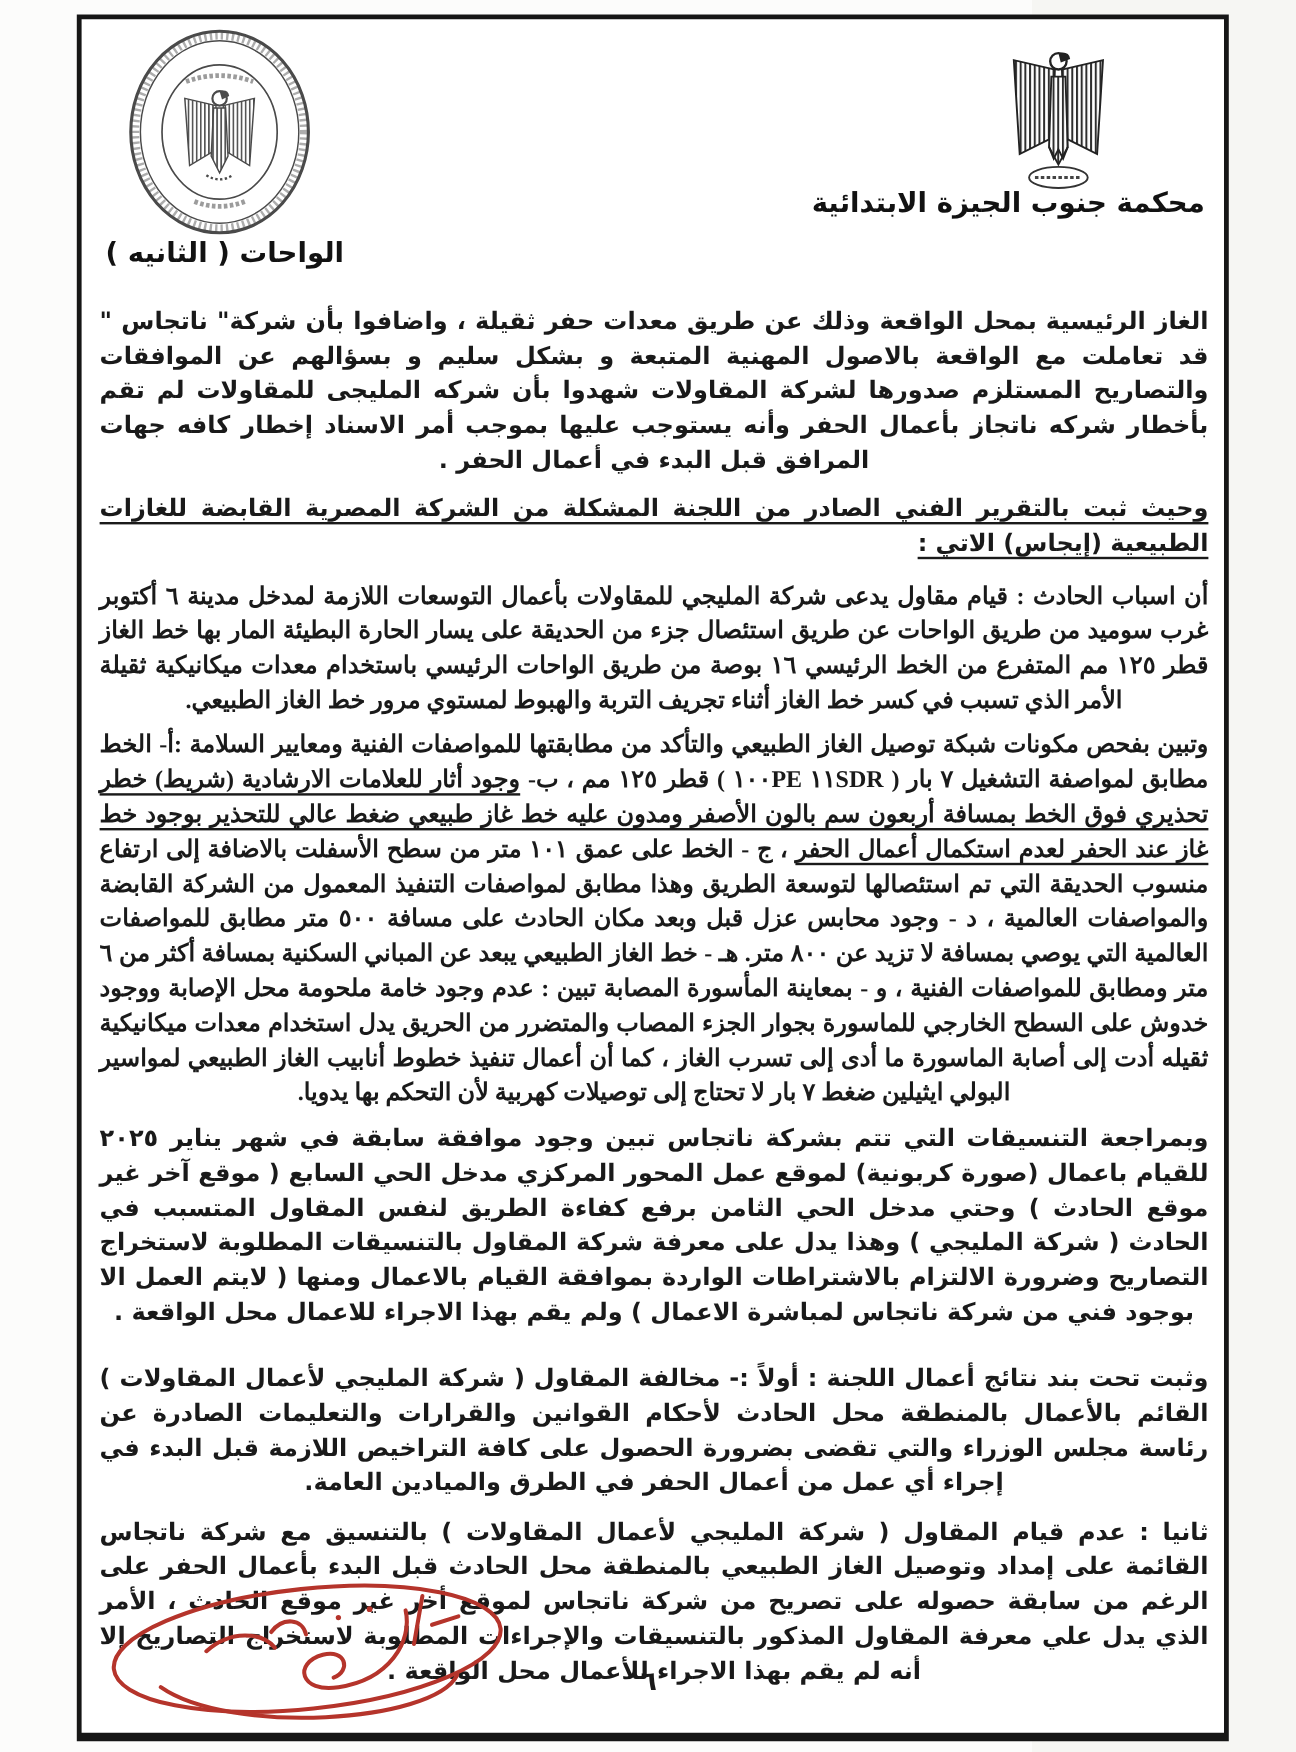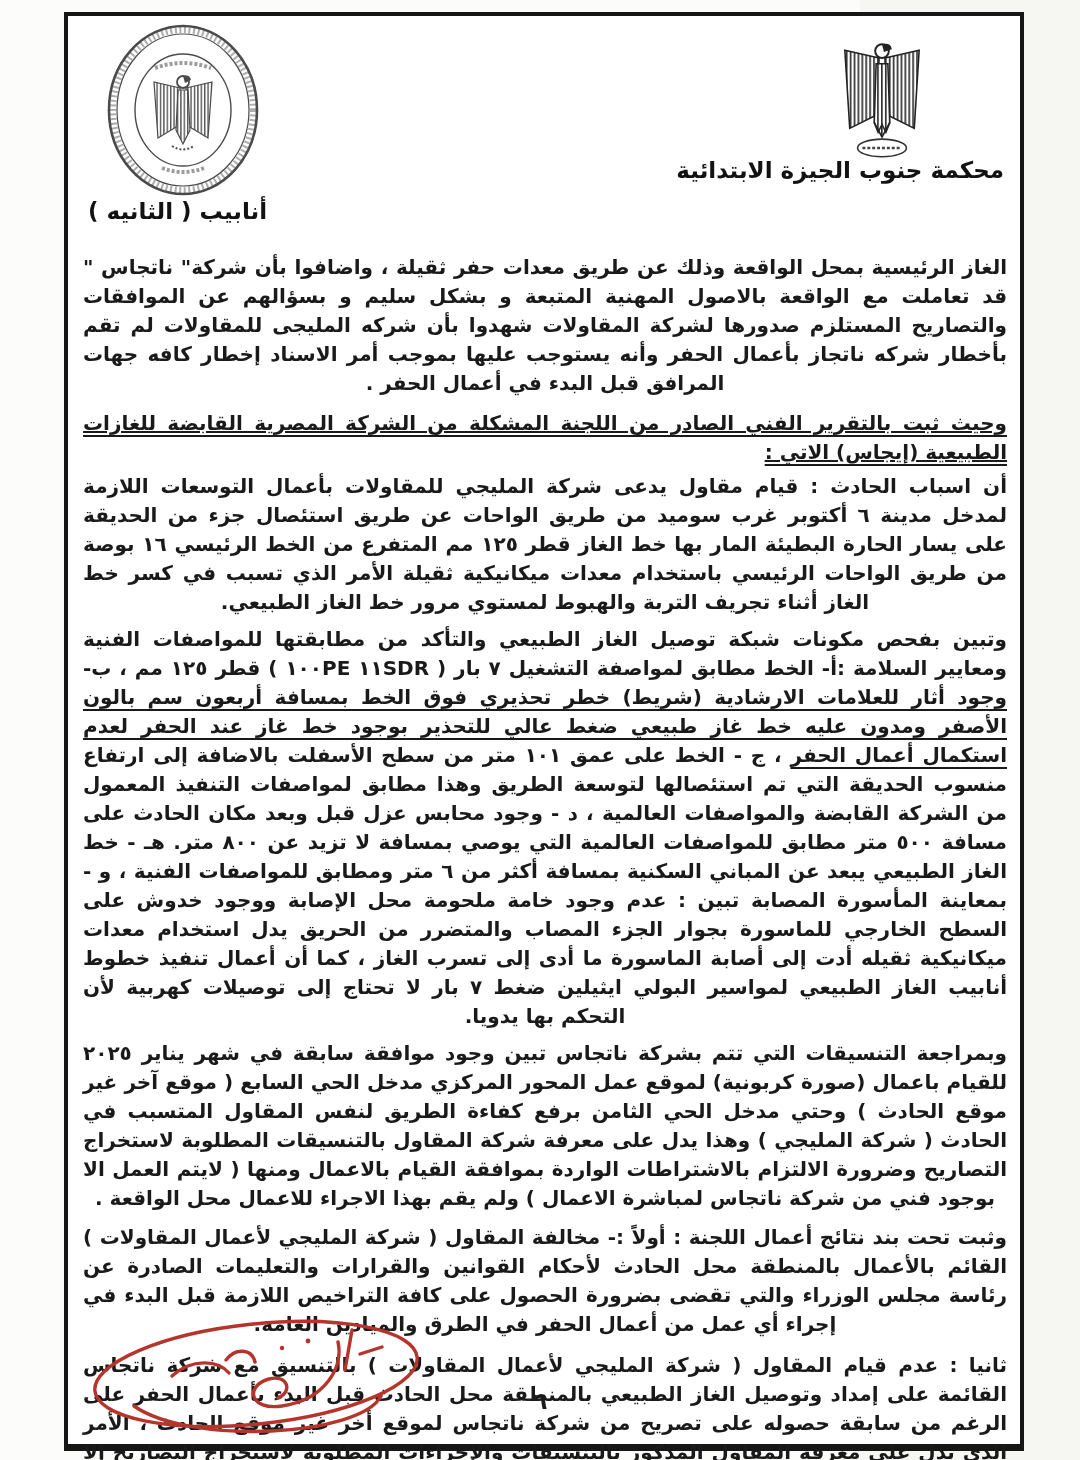--- a/index.html
+++ b/index.html
@@ -31,24 +31,24 @@
   }
   
   .body-text{
     position:absolute;top:237px;right:13px;left:15px;
     direction:rtl;text-align:justify;
     font-size:20px;font-weight:700;line-height:29px;color:#1a1a1a;
   }
   p.para{margin:0 0 8px 0;text-align-last:center;}
   p.align-end{text-align-last:right;}
   p.p1{margin-bottom:11px;}
-  p.p2{margin-bottom:5px;text-decoration:underline;}
-  p.p3{margin-bottom:8px;}
-  p.p4{margin-bottom:8px;}
-  p.p5{margin-bottom:10px;}
+  p.p2{margin-bottom:16px;}
+  p.p3{margin-bottom:8px;font-family:Liberation Serif, serif;}
+  p.p4{margin-bottom:8px;font-family:Liberation Serif, serif;}
+  p.p5{margin-bottom:26px;}
   p.p6{margin-bottom:12px;}
   p.p7{margin-bottom:28px;}
   .ul{
     text-decoration:underline;
     text-underline-offset:5px;
     text-decoration-thickness:1.5px;
   }
   
   .signature{position:absolute;left:8px;bottom:4px;width:372px;height:126;height:126px;}
   .page-number{
@@ -98,21 +98,21 @@
       <path d="M45,8 q9,-2 10,5 l-8,3 z" fill="#222222"></path>
       <path d="M37,88 l4,10 l4,-8 l4,8 l4,-10" fill="none" stroke="#222222" stroke-width="1.6"></path>
       <ellipse cx="45" cy="114" rx="25" ry="9" fill="#ffffff" stroke="#333333" stroke-width="1.6"></ellipse>
       <line x1="25" y1="114" x2="65" y2="114" stroke="#444444" stroke-width="2.6" stroke-dasharray="3 2"></line>
     </svg>
 
     <div class="court-names">
       <div>محكمة جنوب الجيزة الابتدائية</div>
     </div>
 
-    <div class="circuit">أنابيب ( الثانيه )</div>
+    <div class="circuit">الواحات ( الثانيه )</div>
 
     <div class="body-text">
       <p class="para p1"><span>الغاز الرئيسية بمحل الواقعة وذلك عن طريق معدات حفر ثقيلة ، واضافوا بأن شركة" ناتجاس " قد تعاملت مع الواقعة بالاصول المهنية المتبعة و بشكل سليم و بسؤالهم عن الموافقات والتصاريح المستلزم صدورها لشركة المقاولات شهدوا بأن شركه المليجى للمقاولات لم تقم بأخطار شركه ناتجاز بأعمال الحفر وأنه يستوجب عليها بموجب أمر الاسناد إخطار كافه جهات المرافق قبل البدء في أعمال الحفر .</span></p>
 
       <p class="para p2 align-end"><span class="ul">وحيث ثبت بالتقرير الفني الصادر من اللجنة المشكلة من الشركة المصرية القابضة للغازات الطبيعية (إيجاس) الاتي :</span></p>
 
       <p class="para p3"><span>أن اسباب الحادث : قيام مقاول يدعى شركة المليجي للمقاولات بأعمال التوسعات اللازمة لمدخل مدينة ٦ أكتوبر غرب سوميد من طريق الواحات عن طريق استئصال جزء من الحديقة على يسار الحارة البطيئة المار بها خط الغاز قطر ١٢٥ مم المتفرع من الخط الرئيسي ١٦ بوصة من طريق الواحات الرئيسي باستخدام معدات ميكانيكية ثقيلة الأمر الذي تسبب في كسر خط الغاز أثناء تجريف التربة والهبوط لمستوي مرور خط الغاز الطبيعي.</span></p>
 
       <p class="para p4"><span>وتبين بفحص مكونات شبكة توصيل الغاز الطبيعي والتأكد من مطابقتها للمواصفات الفنية ومعايير السلامة :أ- الخط مطابق لمواصفة التشغيل ٧ بار ( ١١SDR ١٠٠PE ) قطر ١٢٥ مم ، ب- </span><span class="ul">وجود أثار للعلامات الارشادية (شريط) خطر تحذيري فوق الخط بمسافة أربعون سم بالون الأصفر ومدون عليه خط غاز طبيعي ضغط عالي للتحذير بوجود خط غاز عند الحفر لعدم استكمال أعمال الحفر</span><span> ، ج - الخط على عمق ١٠١  متر من سطح الأسفلت بالاضافة إلى ارتفاع منسوب الحديقة التي تم استئصالها لتوسعة الطريق وهذا مطابق لمواصفات التنفيذ المعمول من الشركة القابضة والمواصفات العالمية ، د - وجود محابس عزل قبل وبعد مكان الحادث على مسافة ٥٠٠ متر مطابق للمواصفات العالمية التي يوصي بمسافة لا تزيد عن ٨٠٠ متر. هـ - خط الغاز الطبيعي يبعد عن المباني السكنية بمسافة أكثر من ٦ متر ومطابق للمواصفات الفنية ، و - بمعاينة المأسورة المصابة تبين : عدم وجود خامة ملحومة محل الإصابة ووجود خدوش على السطح الخارجي للماسورة بجوار الجزء المصاب والمتضرر من الحريق يدل استخدام معدات ميكانيكية ثقيله أدت إلى أصابة الماسورة ما أدى إلى تسرب الغاز ، كما أن أعمال تنفيذ خطوط أنابيب الغاز الطبيعي لمواسير البولي ايثيلين ضغط ٧ بار لا تحتاج إلى توصيلات كهربية لأن التحكم بها يدويا.</span></p>
 

